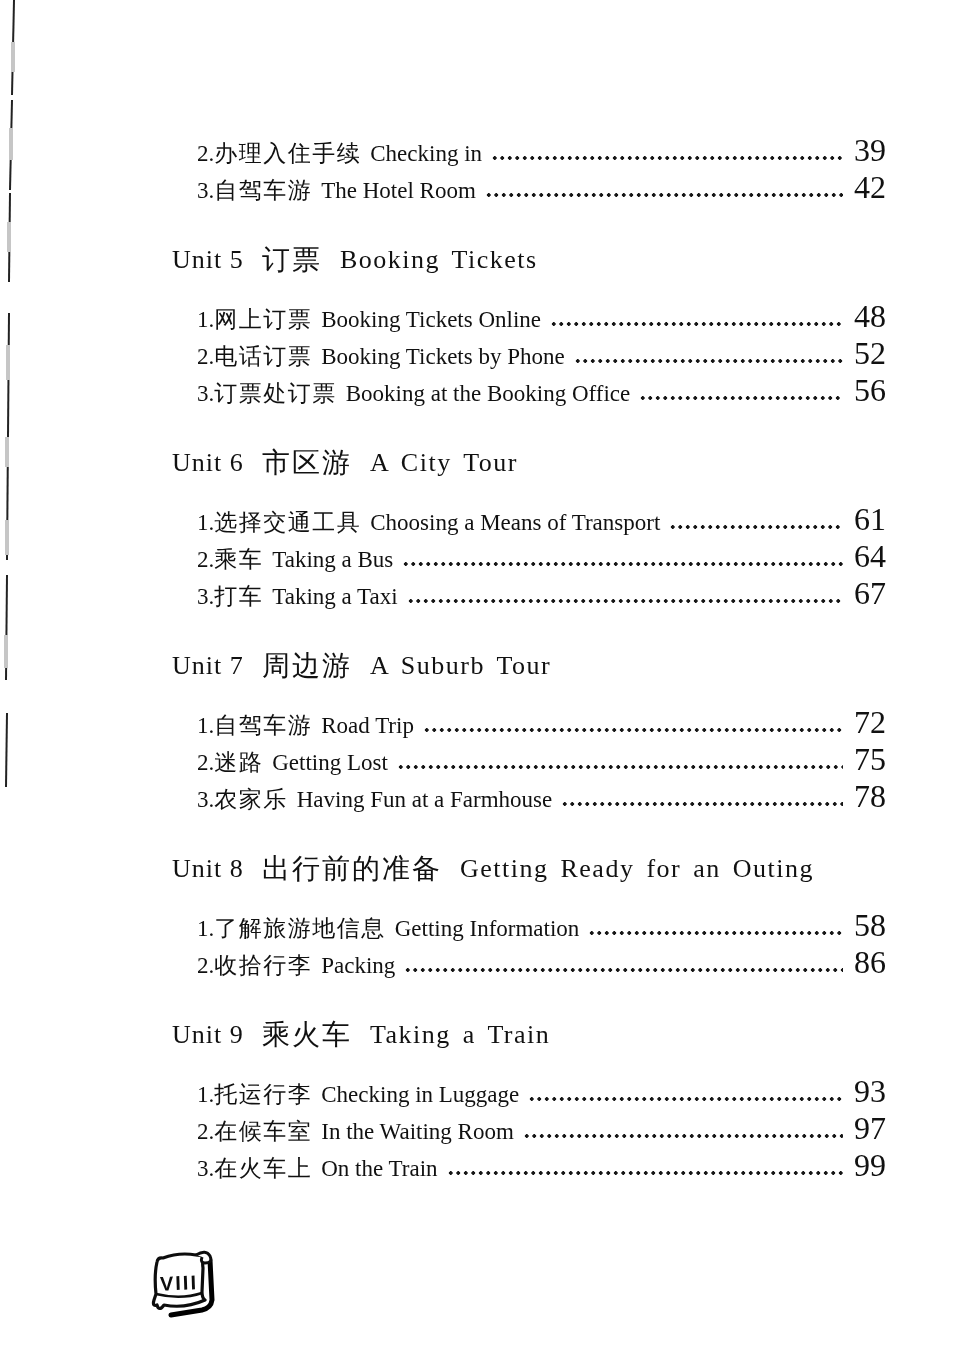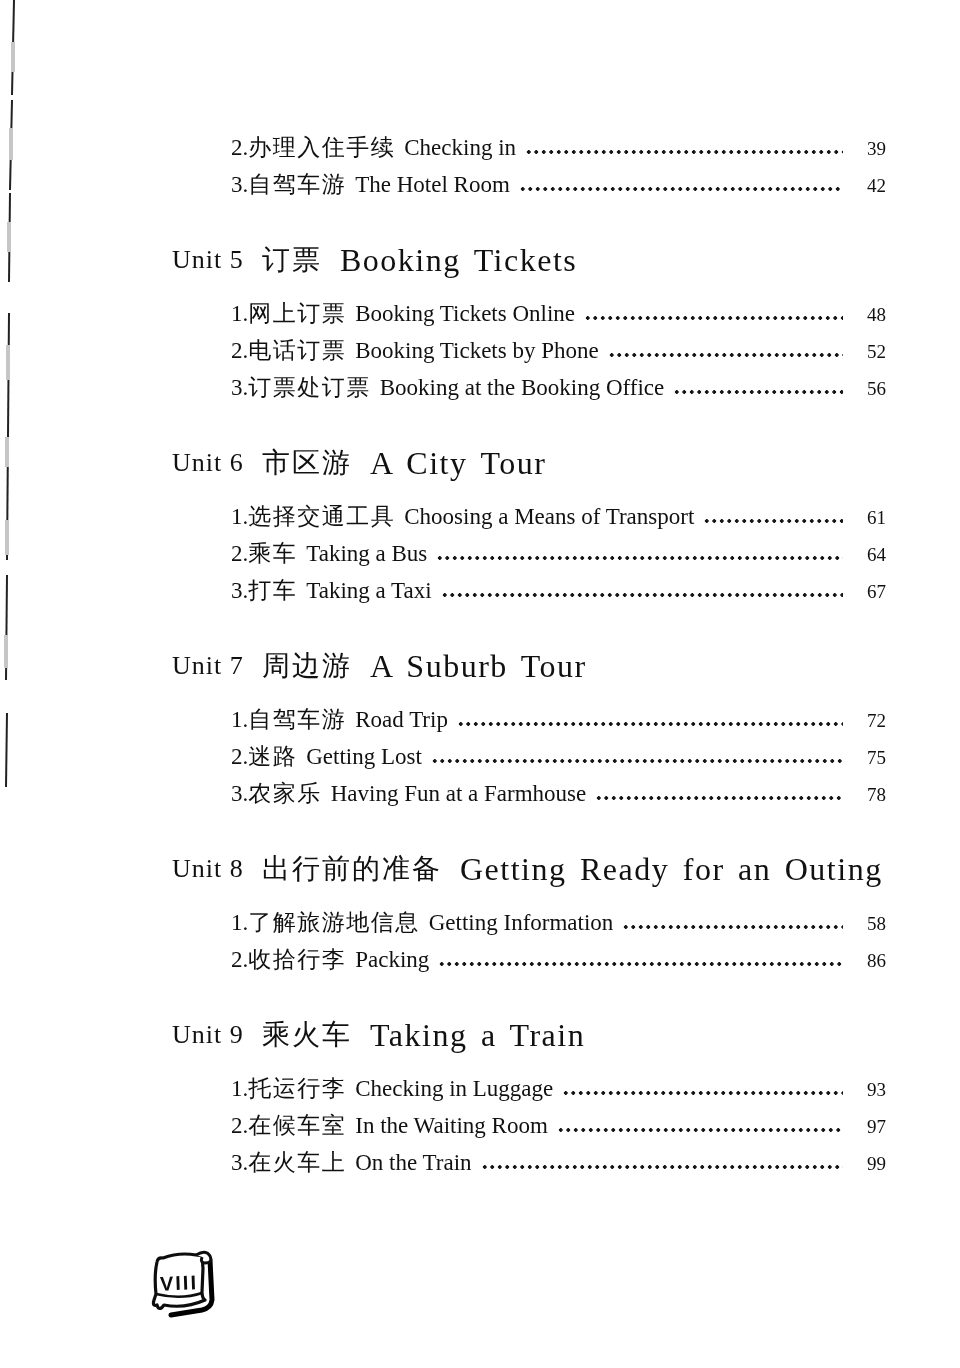--- a/index.html
+++ b/index.html
@@ -20,57 +20,57 @@
   .toc {
     position: absolute;
     left: 160px; top: 132px;
     width: 726px;
   }
 
   .entry {
     display: flex;
     align-items: baseline;
     height: 37px;
-    margin-left: 71px;
+    margin-left: 37px;
     font-size: 23px;
     white-space: nowrap;
   }
   .entry-num { font-size: 23px; }
   .entry-zh { font-size: 23px; letter-spacing: 1.5px; margin-right: 9px; }
   .entry-en { font-size: 23px; }
   .leader {
     flex: 1 1 auto;
     height: 6px;
     margin: 0 7px 0 9px;
     background-image: radial-gradient(circle, #161616 1.6px, transparent 2px);
     background-size: 7.5px 6px;
     background-repeat: repeat-x;
     background-position: left bottom;
   }
-  .entry-page { min-width: 36px; text-align: right; font-size: 19px; }
+  .entry-page { min-width: 36px; text-align: right; font-size: 32px; }
 
   .unit { margin-top: 33px; }
   .unit-heading {
     display: flex;
     align-items: flex-start;
     height: 42px;
     line-height: 42px;
     margin: 0 0 17px 12px;
     font-weight: normal;
     white-space: nowrap;
   }
   .unit-label { width: 90px; font-size: 26px; letter-spacing: 1px; flex: 0 0 90px; }
   .unit-zh {
     font-family: "Liberation Sans", "DejaVu Sans", sans-serif;
     font-weight: 400;
     font-size: 28px;
     letter-spacing: 2px;
     margin-right: 18px;
   }
-  .unit-en { font-size: 32px; letter-spacing: 1.5px; word-spacing: 4px; }
+  .unit-en { font-size: 26px; letter-spacing: 1.5px; word-spacing: 4px; }
 
   
   .scroll-badge { position: absolute; left: 147px; top: 1248px; width: 76px; height: 80px; }
   .scroll-badge .roman {
     position: absolute; left: 8px; top: 24px; width: 48px;
     text-align: center;
     font-family: "Liberation Sans", "DejaVu Sans", sans-serif;
     font-size: 20px; font-weight: 600; letter-spacing: 2px;
     transform: rotate(-2deg);
     color: #0d0d0d;

